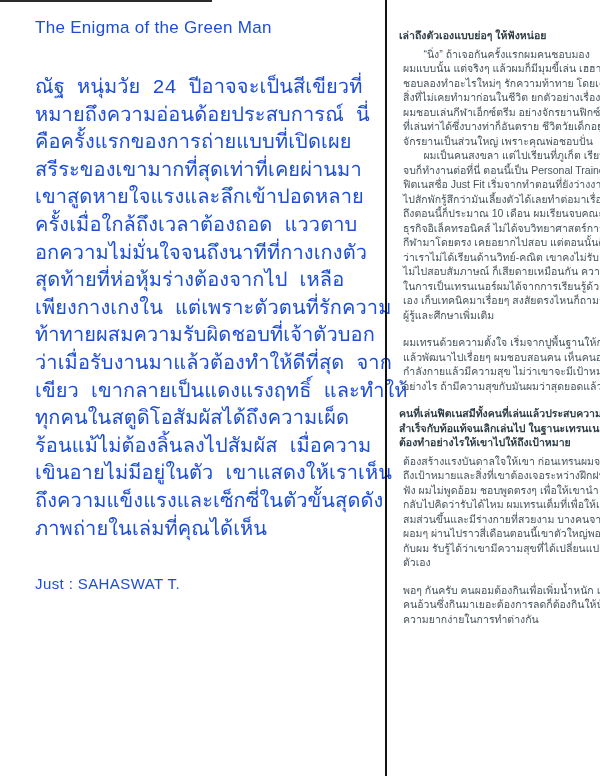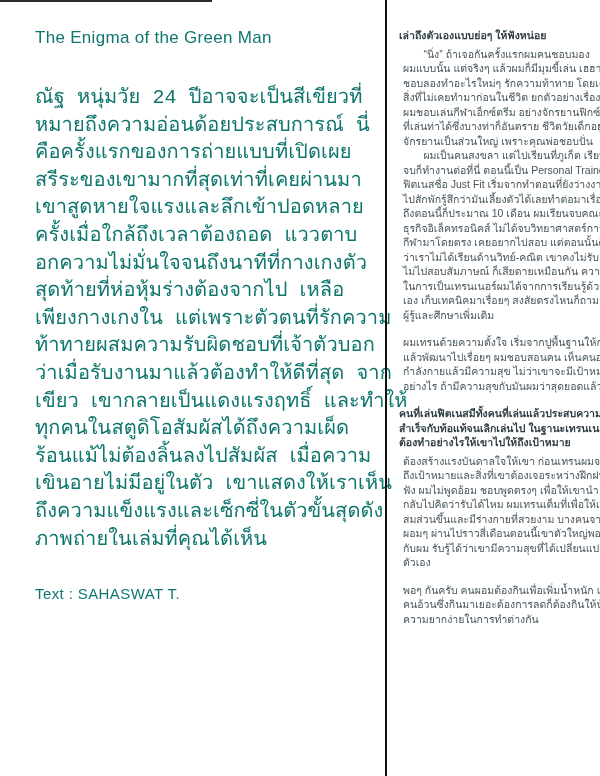--- a/index.html
+++ b/index.html
@@ -5,21 +5,21 @@
   html,body{margin:0;padding:0;}
   body{
     width:600px;height:776px;background:#ffffff;position:relative;overflow:hidden;
     font-family:"Liberation Sans","DejaVu Sans",sans-serif;
   }
   .page{position:absolute;inset:0;background:#ffffff;}
   .scan-artifact{position:absolute;left:0;top:0;width:212px;height:2px;background:#2b2b2b;}
   .divider{position:absolute;left:385px;top:0;width:2px;height:776px;background:#121212;}
 
   
-  .lcol{position:absolute;left:35px;top:28px;width:305px;color:#0f766e;}
+  .lcol{position:absolute;left:35px;top:18px;width:305px;color:#1d4ed8;}
   .title{font-size:17px;font-weight:400;letter-spacing:0.3px;margin:0;white-space:pre;}
   .intro{margin:36px 0 0 0;font-size:20px;line-height:27.6px;white-space:pre;letter-spacing:0.1px;font-family:Liberation Mono, monospace;}
   .credit{margin:32px 0 0 0;font-size:15px;letter-spacing:0.4px;white-space:pre;}
 
   
   .rcol{position:absolute;left:399px;top:28px;width:192px;font-size:10.5px;line-height:14.5px;color:#46545c;}
   .qa{margin:0 0 13px 0;}
   .q{font-size:10.5px;line-height:14.5px;font-weight:700;margin:0;color:#2f3e47;white-space:pre;}
   .a{margin:4px;white-space:pre;}
 </style>
@@ -42,21 +42,21 @@
 สุดท้ายที่ห่อหุ้มร่างต้องจากไป เหลือ
 เพียงกางเกงใน แต่เพราะตัวตนที่รักความ
 ท้าทายผสมความรับผิดชอบที่เจ้าตัวบอก
 ว่าเมื่อรับงานมาแล้วต้องทำให้ดีที่สุด จาก
 เขียว เขากลายเป็นแดงแรงฤทธิ์ และทำให้
 ทุกคนในสตูดิโอสัมผัสได้ถึงความเผ็ด
 ร้อนแม้ไม่ต้องลิ้นลงไปสัมผัส เมื่อความ
 เขินอายไม่มีอยู่ในตัว เขาแสดงให้เราเห็น
 ถึงความแข็งแรงและเซ็กซี่ในตัวขั้นสุดดัง
 ภาพถ่ายในเล่มที่คุณได้เห็น</p>
-    <p class="credit">Text : SAHASWAT T.</p>
+    <p class="credit">Just : SAHASWAT T.</p>
   </div>
 
   <div class="divider"></div>
 
   <div class="rcol">
     <section class="qa">
       <h2 class="q">เล่าถึงตัวเองแบบย่อๆ ให้ฟังหน่อย</h2>
       <p class="a">&nbsp;&nbsp;&nbsp;&nbsp;&nbsp;&nbsp;&nbsp;“นิ่ง” ถ้าเจอกันครั้งแรกผมคนชอบมอง
 ผมแบบนั้น แต่จริงๆ แล้วผมก็มีมุมขี้เล่น เฮฮา ผม
 ชอบลองทำอะไรใหม่ๆ รักความท้าทาย โดยเฉพาะ

